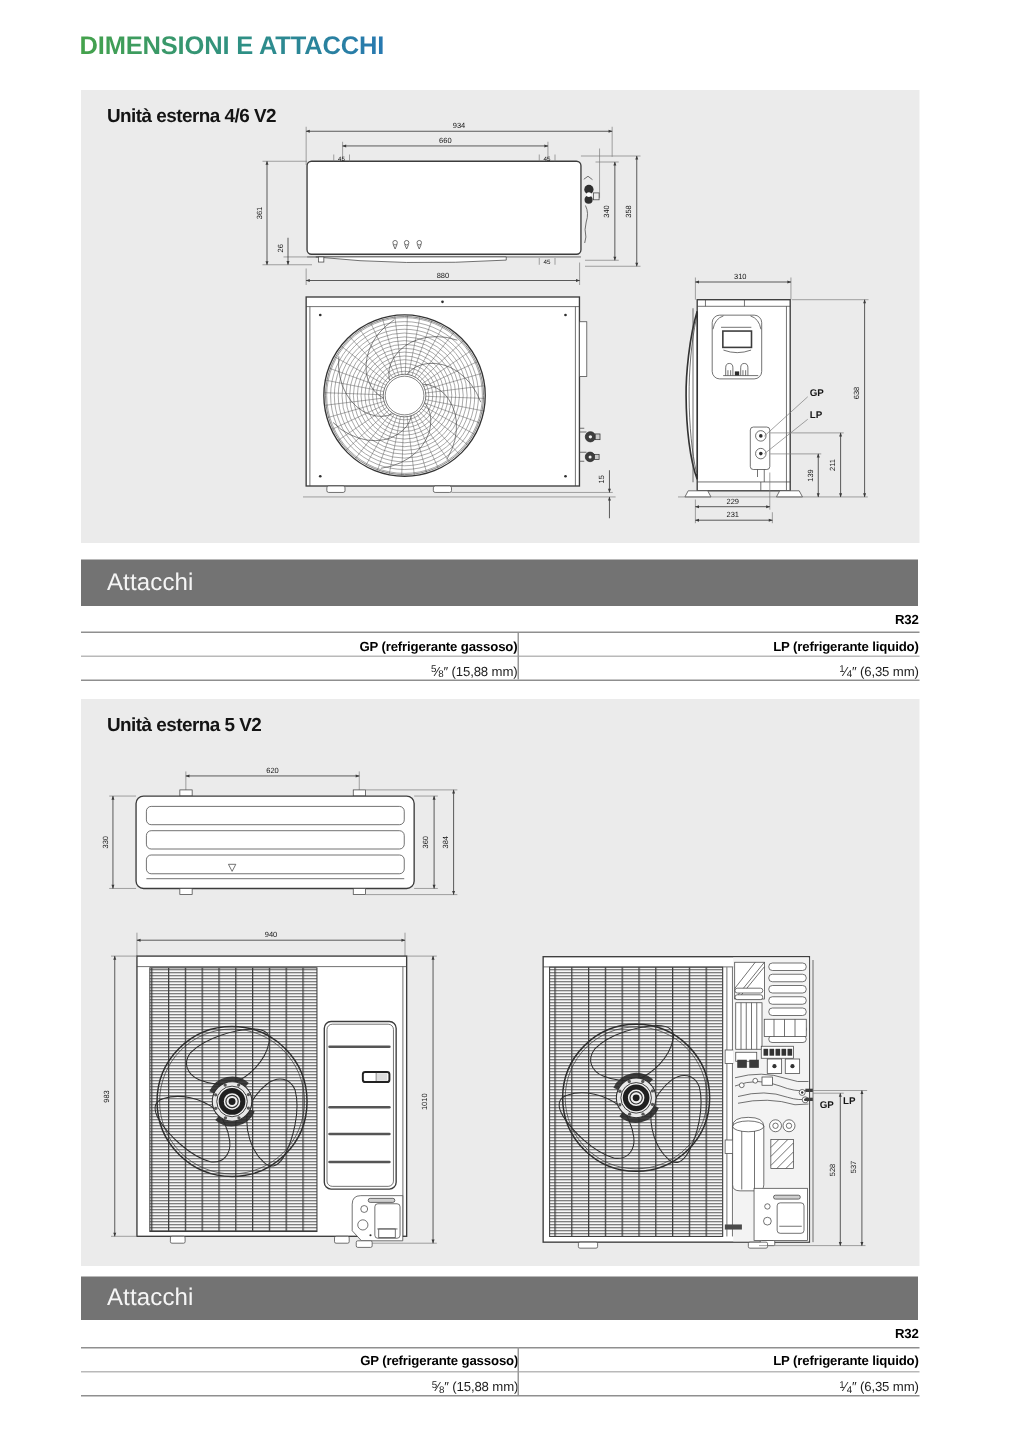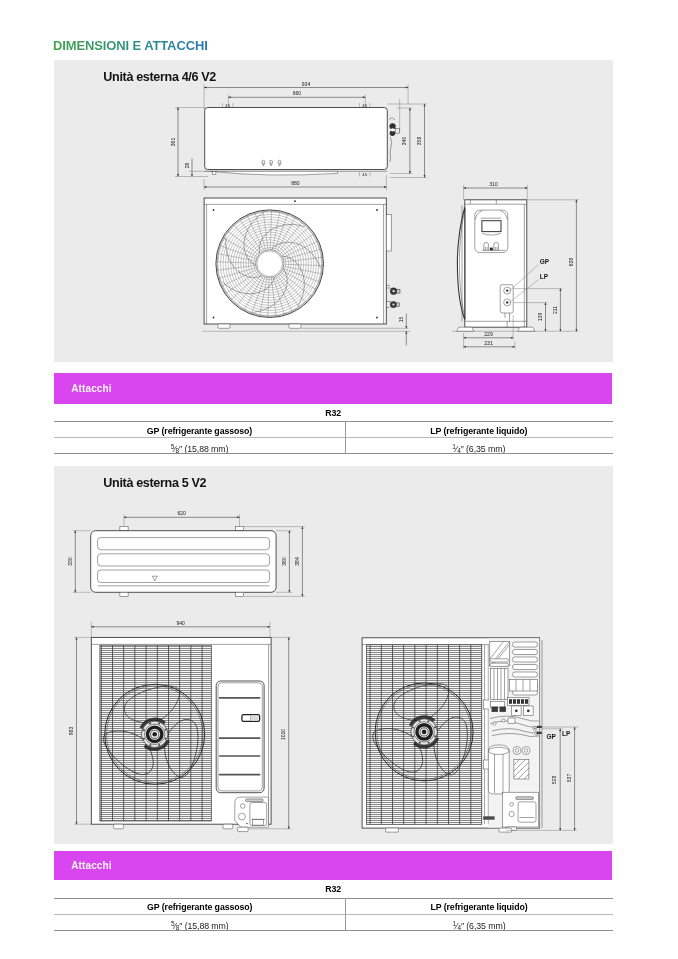--- a/index.html
+++ b/index.html
@@ -1,30 +1,30 @@
 <!DOCTYPE html>
 <html><head>
 <meta charset="utf-8">
 <style>
   html,body{margin:0;padding:0;background:#fff;}
   body{width:678px;height:959px;position:relative;font-family:"Liberation Sans",sans-serif;}
   .abs{position:absolute;}
   .panel{background:#ebebeb;}
-  .ptitle{font-size:12.6px;font-weight:bold;color:#141414;letter-spacing:-0.35px;margin-left:32px;}
-  .gbar{background:#d946ef;color:#f5f5f5;font-size:10px;font-weight:bold;letter-spacing:0.1px;}
-  .trow{font-size:8.8px;color:#000;text-align:center;box-sizing:border-box;letter-spacing:-0.1px;}
+  .ptitle{font-size:12.6px;font-weight:bold;color:#141414;letter-spacing:-0.35px;}
+  .gbar{background:#737373;color:#f5f5f5;font-size:16px;font-weight:normal;letter-spacing:0.1px;}
+  .trow{font-size:8.8px;color:#000;text-align:right;box-sizing:border-box;letter-spacing:-0.1px;}
   .thead{font-weight:bold;}
   .frv{font-size:8.8px;color:#1c1c1c;}
   .frv sup{font-size:6.5px;vertical-align:2.5px;}
   .frv sub{font-size:6.5px;vertical-align:-1px;}
 </style>
 </head>
 <body>
 
-<div class="abs" style="left:53px;top:38px;font-size:13px;font-weight:bold;letter-spacing:-0.12px;background:linear-gradient(90deg,#45a24b 0%,#2e8f86 55%,#2778b1 100%);-webkit-background-clip:text;background-clip:text;color:transparent;">DIMENSIONI E ATTACCHI</div>
+<div class="abs" style="left:53px;top:21px;font-size:17px;font-weight:bold;letter-spacing:-0.12px;background:linear-gradient(90deg,#45a24b 0%,#2e8f86 55%,#2778b1 100%);-webkit-background-clip:text;background-clip:text;color:transparent;">DIMENSIONI E ATTACCHI</div>
 
 <div class="abs panel" style="left:54px;top:60px;width:558.5px;height:302px;"></div>
 
 <div class="abs ptitle" style="left:71.3px;top:70.2px;">Unità esterna 4/6 V2</div>
 
 <div class="abs gbar" style="left:54px;top:373px;width:541.2px;height:30.6px;line-height:31.6px;padding-left:17.3px;">Attacchi</div>
 
 <div class="abs trow thead" style="left:54px;top:403.6px;width:558.5px;height:18.9px;line-height:19.4px;">R32</div>
 
 <div class="abs trow thead" style="left:54px;top:422.5px;width:291px;height:16px;line-height:16px;">GP (refrigerante gassoso)</div>

